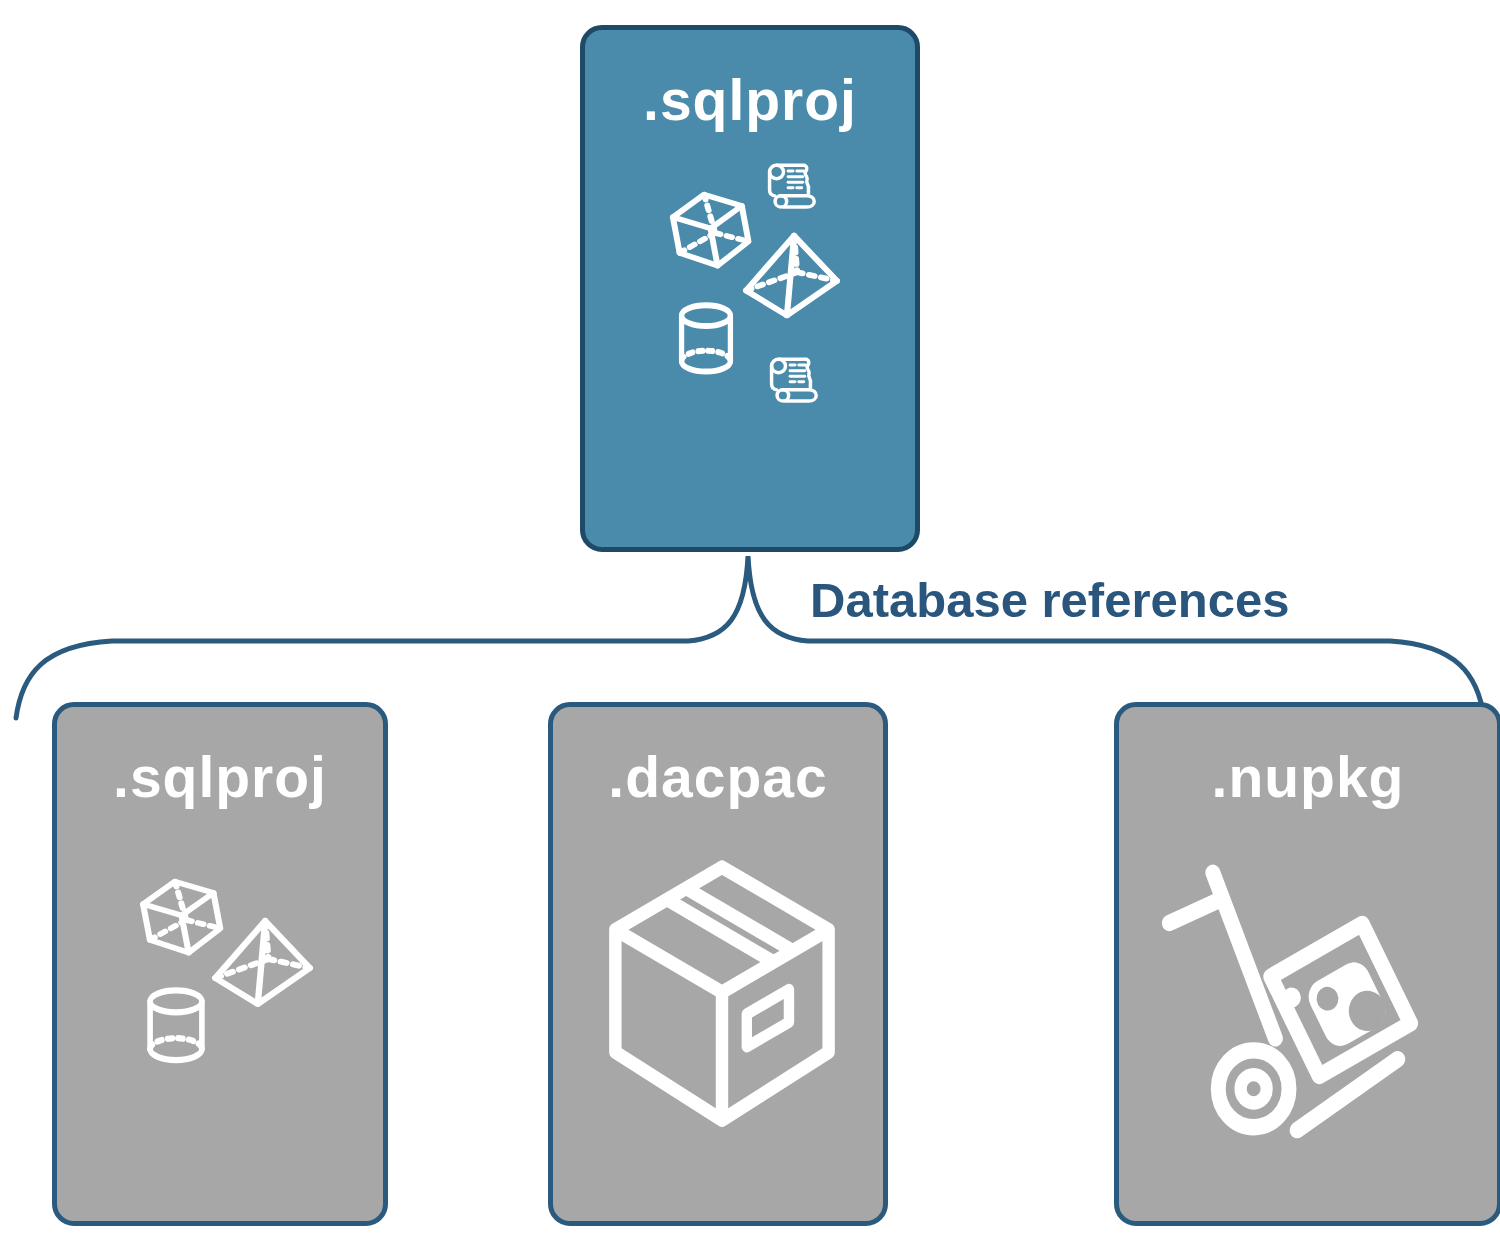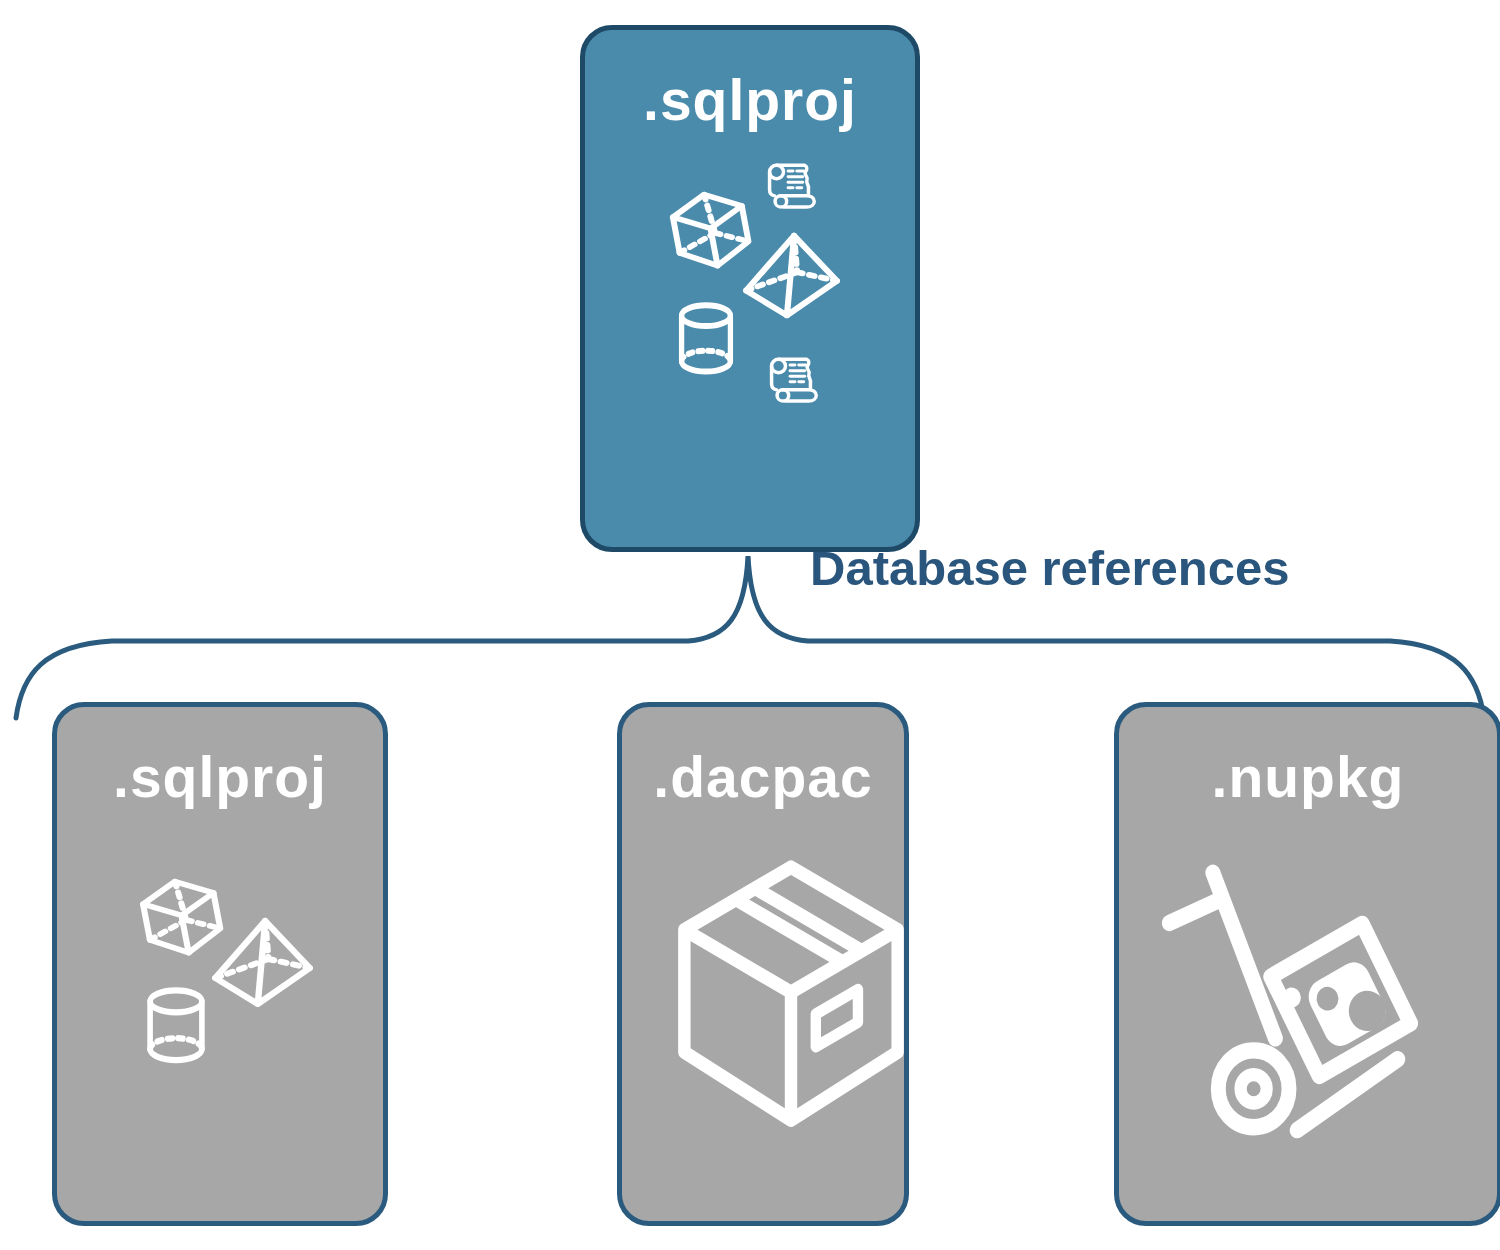--- a/index.html
+++ b/index.html
@@ -1,35 +1,35 @@
 <!DOCTYPE html>
 <html><head>
 <meta charset="utf-8">
 <style>
   html,body{margin:0;padding:0;}
   body{
     width:1500px;height:1250px;position:relative;background:#ffffff;
     font-family:"Liberation Sans", sans-serif;overflow:hidden;
   }
   .card{
-    position:absolute;box-sizing:border-box;border-radius:32px;
+    position:absolute;box-sizing:border-box;border-radius:22px;
     border:5px solid #2A5A7E;background:#A7A7A7;
   }
   .card.root{
     background:#4A8BAC;border-color:#1E4A68;
   }
   .card-title{
     margin-top:42px;text-align:center;font-weight:bold;font-size:57px;
     color:#ffffff;line-height:1;letter-spacing:1px;
     font-family:"Liberation Sans", sans-serif;
   }
   .icon{position:absolute;}
   #brace{position:absolute;left:0;top:0;pointer-events:none;}
   #connector-label{
-    position:absolute;left:810px;top:542px;
+    position:absolute;left:810px;top:574px;
     font-size:49px;font-weight:bold;color:#2A567D;line-height:1.1;
     font-family:"Liberation Sans", sans-serif;white-space:nowrap;text-align:right;
   }
 </style>
 </head>
 <body>
 
 <div class="card root" style="left:580px;top:25px;width:340px;height:527px;">
   <div class="card-title">.sqlproj</div>
 
@@ -118,21 +118,21 @@
   <svg class="icon" style="left:84px;top:278px;" width="70" height="86" viewBox="0 0 100 110" preserveAspectRatio="none">
     <g fill="none" stroke="#fff" stroke-width="8" stroke-linecap="round">
       <ellipse cx="50" cy="21" rx="37" ry="14"></ellipse>
       <path d="M13,21 L13,82 M87,21 L87,82"></path>
       <path d="M13,82 A37,14 0 0 0 87,82"></path>
       <path d="M13,82 A37,14 0 0 1 87,82" stroke-dasharray="7 8"></path>
     </g>
   </svg>
 </div>
 
-<div class="card" style="left:617px;top:702px;width:292px;height:524px;">
+<div class="card" style="left:548px;top:702px;width:340px;height:524px;">
   <div class="card-title">.dacpac</div>
 
   <svg class="icon" style="left:45px;top:152px;" width="248" height="272" viewBox="0 0 100 100" preserveAspectRatio="none">
     <g fill="none" stroke="#fff" stroke-width="5" stroke-linejoin="round">
       <path d="M50,3 L93,26 L93,71 L50,96 L7,71 L7,26 Z"></path>
       <path d="M7,26 L50,49 L93,26"></path>
       <path d="M50,49 L50,96"></path>
       <path d="M28,15 L71,38 M36,11 L79,34"></path>
       <path d="M60,57 L77,48 L77,60 L60,69 Z" stroke-width="4.2"></path>
     </g>

